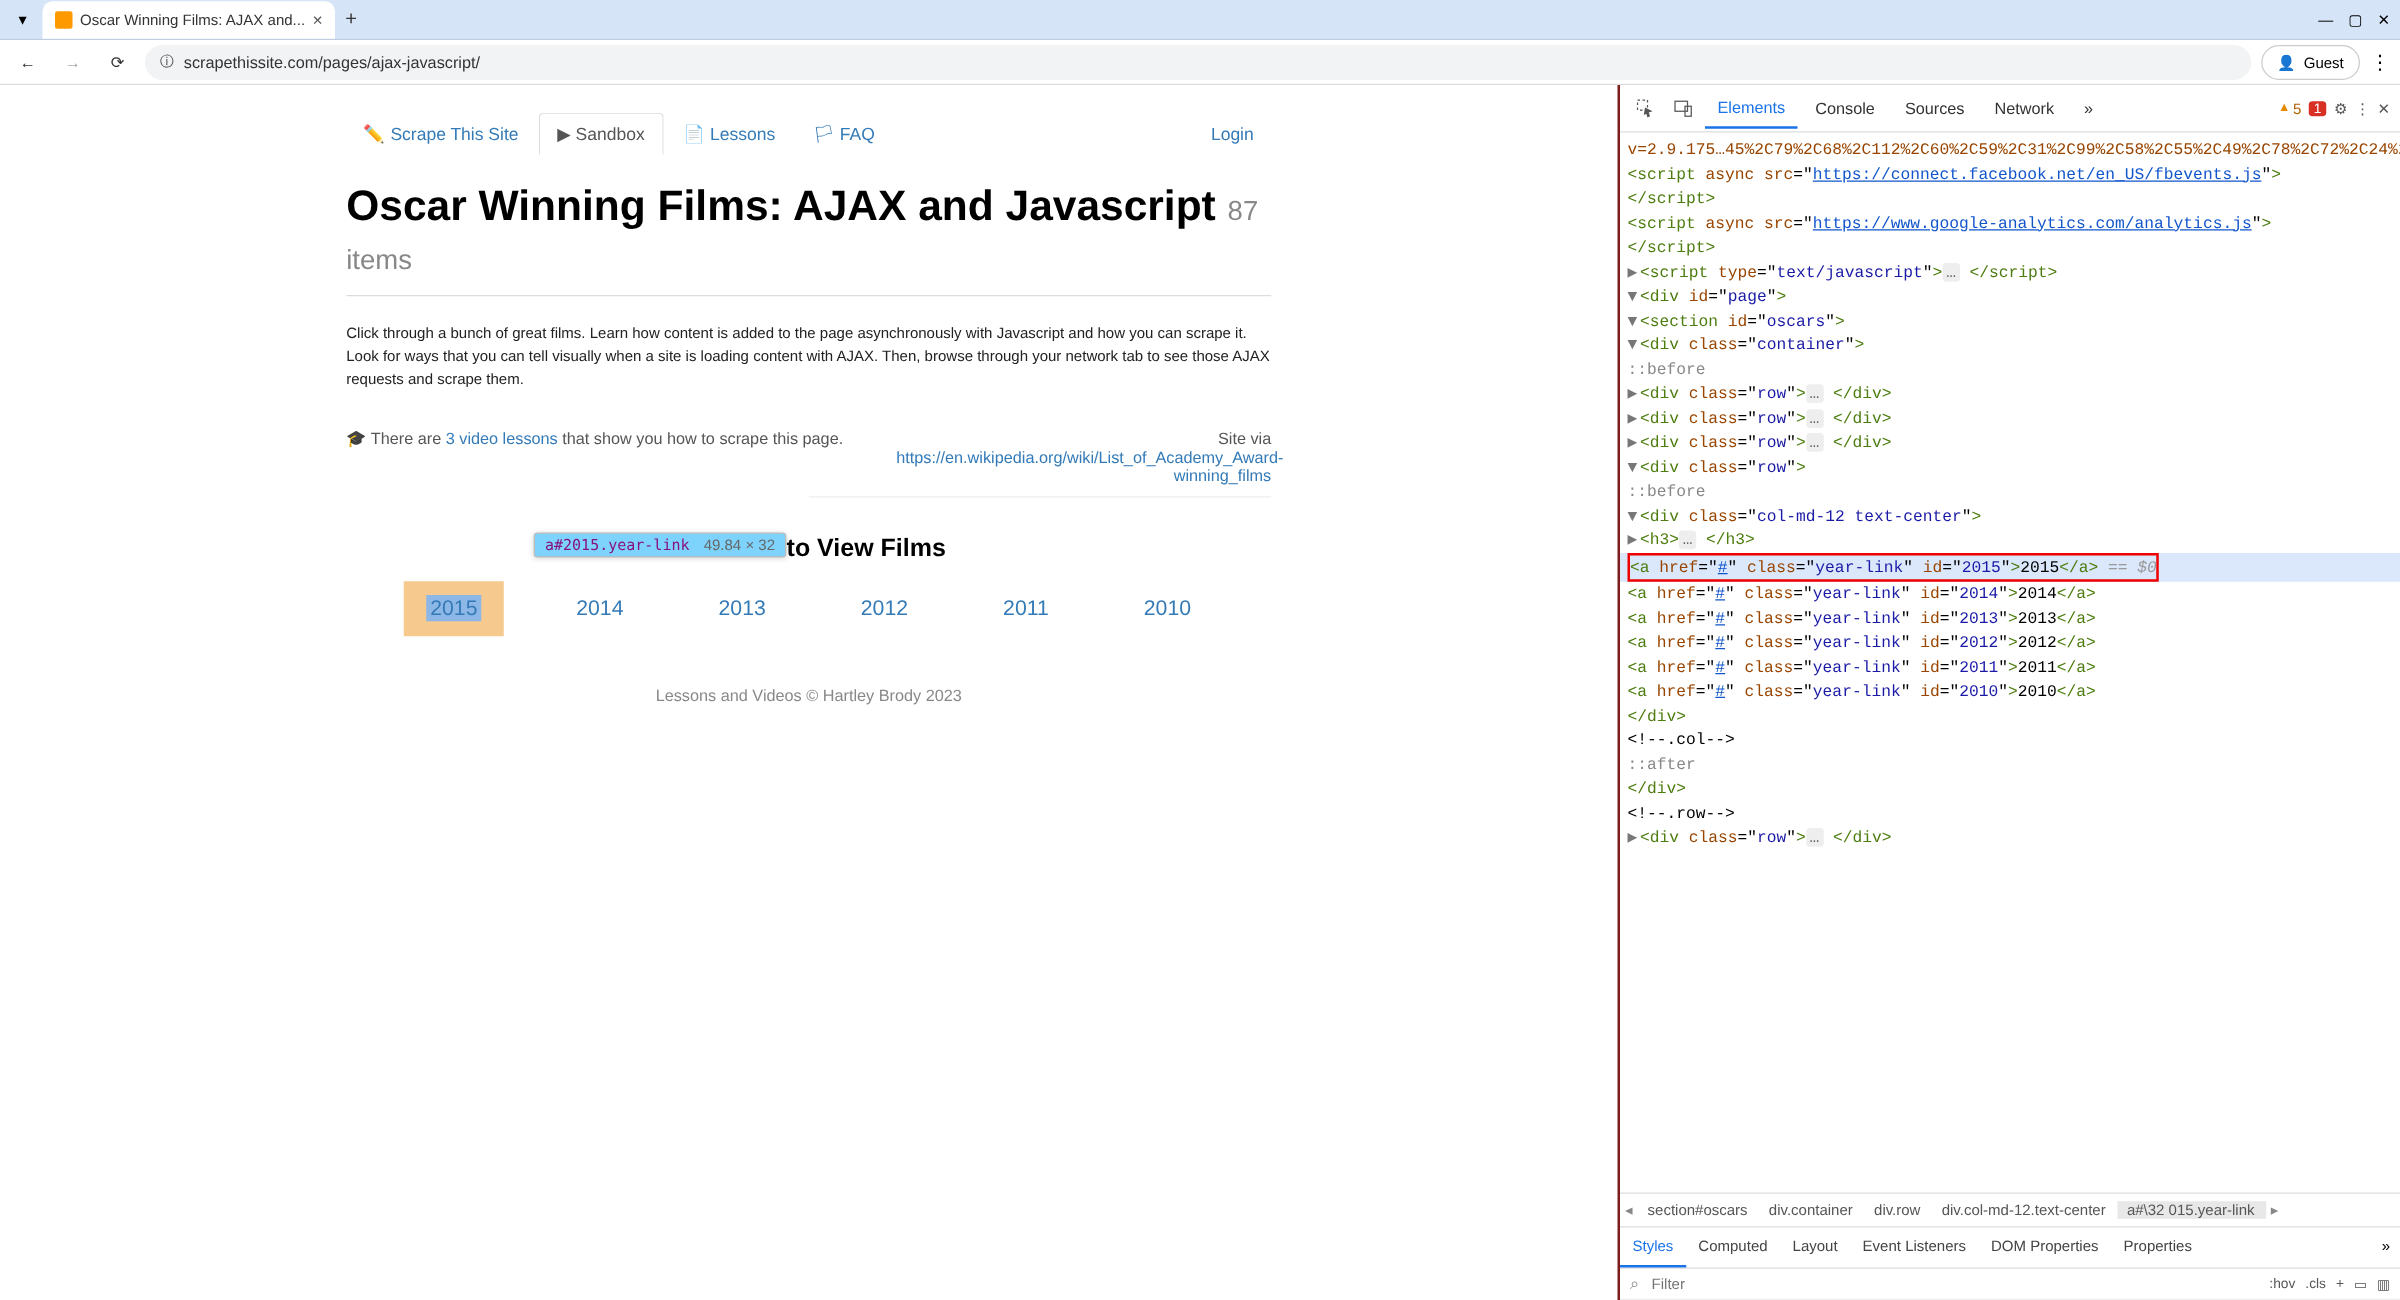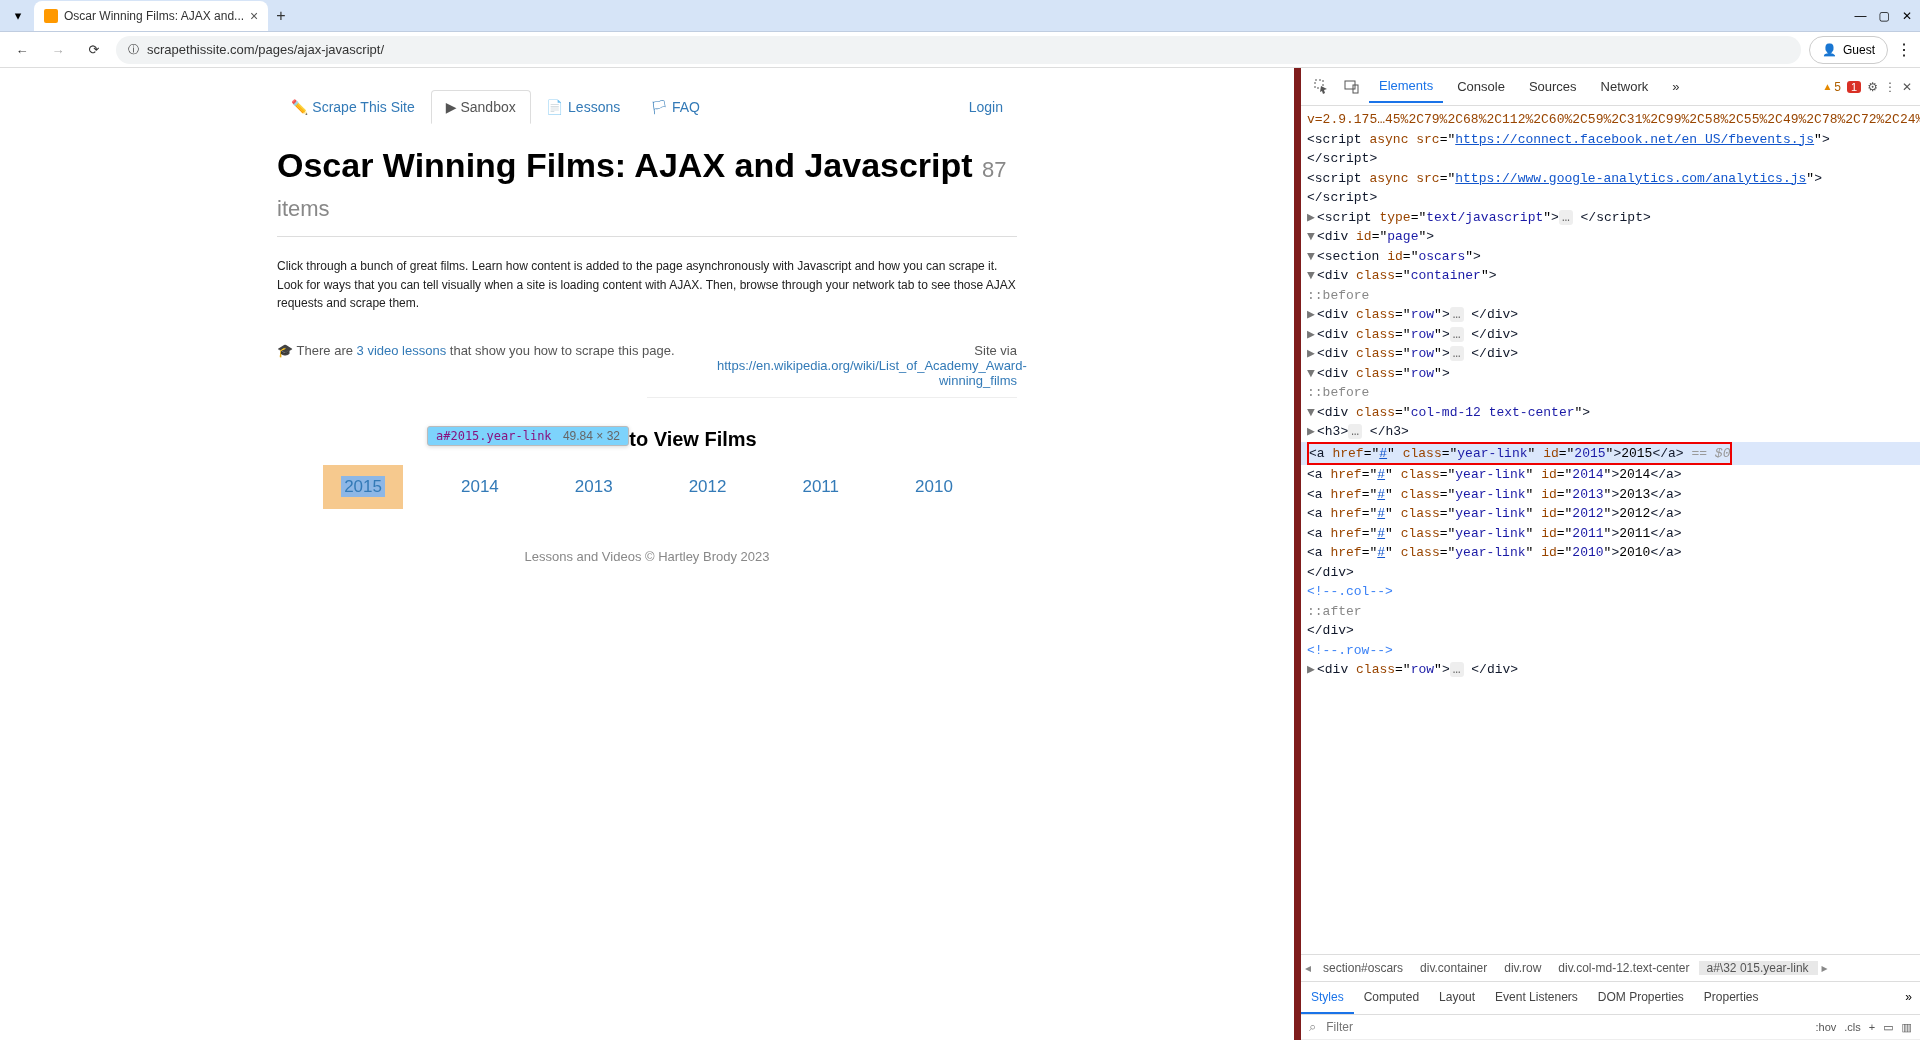--- a/index.html
+++ b/index.html
@@ -119,21 +119,21 @@
 }
 .year.highlight span {
   background:#8db7e6;
   padding:1px 3px;
 }
 .footer { text-align:center; color:#888; font-size:13px; margin-top:40px; }
 
 
 .devtools {
   width: 626px;
-  border-left:7px solid #7f1d1d;
+  border-left:2px solid #7f1d1d;
   display:flex; flex-direction:column;
   font-family:"Segoe UI", Arial;
   font-size:13px;
 }
 .dt-tabs {
   display:flex; align-items:center;
   height:38px;
   border-bottom:1px solid #ddd;
   padding:0 8px; gap:4px;
 }
@@ -153,38 +153,38 @@
 
 .dom {
   flex:1; overflow:auto;
   font-family: Consolas, "Courier New", monospace;
   font-size:13px;
   line-height:1.5;
   padding:4px 0;
   white-space:nowrap;
 }
 .dom .ln { padding:0 6px; }
-.dom .tag { color:#0f172a;text-align:right; }
+.dom .tag { color:#4d7c0f;text-align:right; }
 .dom .attr { color:#994500; }
 .dom .val { color:#1a1aa6; }
 .dom .link { color:#1155cc; text-decoration:underline; }
 .dom .dots { background:#eee; border-radius:3px; padding:0 3px; color:#666; }
 .dom .tri { color:#777; cursor:pointer; display:inline-block; width:10px; }
 .dom .sel-row {
   background:#dbe7fb;
   position:relative;
 }
 .dom .sel-inner {
   border:2px solid #e00;
   display:inline-block;
   padding:0 ;
 }
 .dom .eq0 { color:#999; font-style:italic; }
 .dom .before { color:#888; }
-.dom .comment { color:#3b82f6; }
+.dom .comment { color:#000000; }
 
 .breadcrumb-dt {
   height:28px; border-top:1px solid #ddd; border-bottom:1px solid #ddd;
   display:flex; align-items:center; font-size:12px;
   overflow:hidden;
 }
 .breadcrumb-dt .bc {
   padding:0 8px; color:#555; cursor:pointer;
   border-right:1px solid transparent;
   white-space:nowrap;

